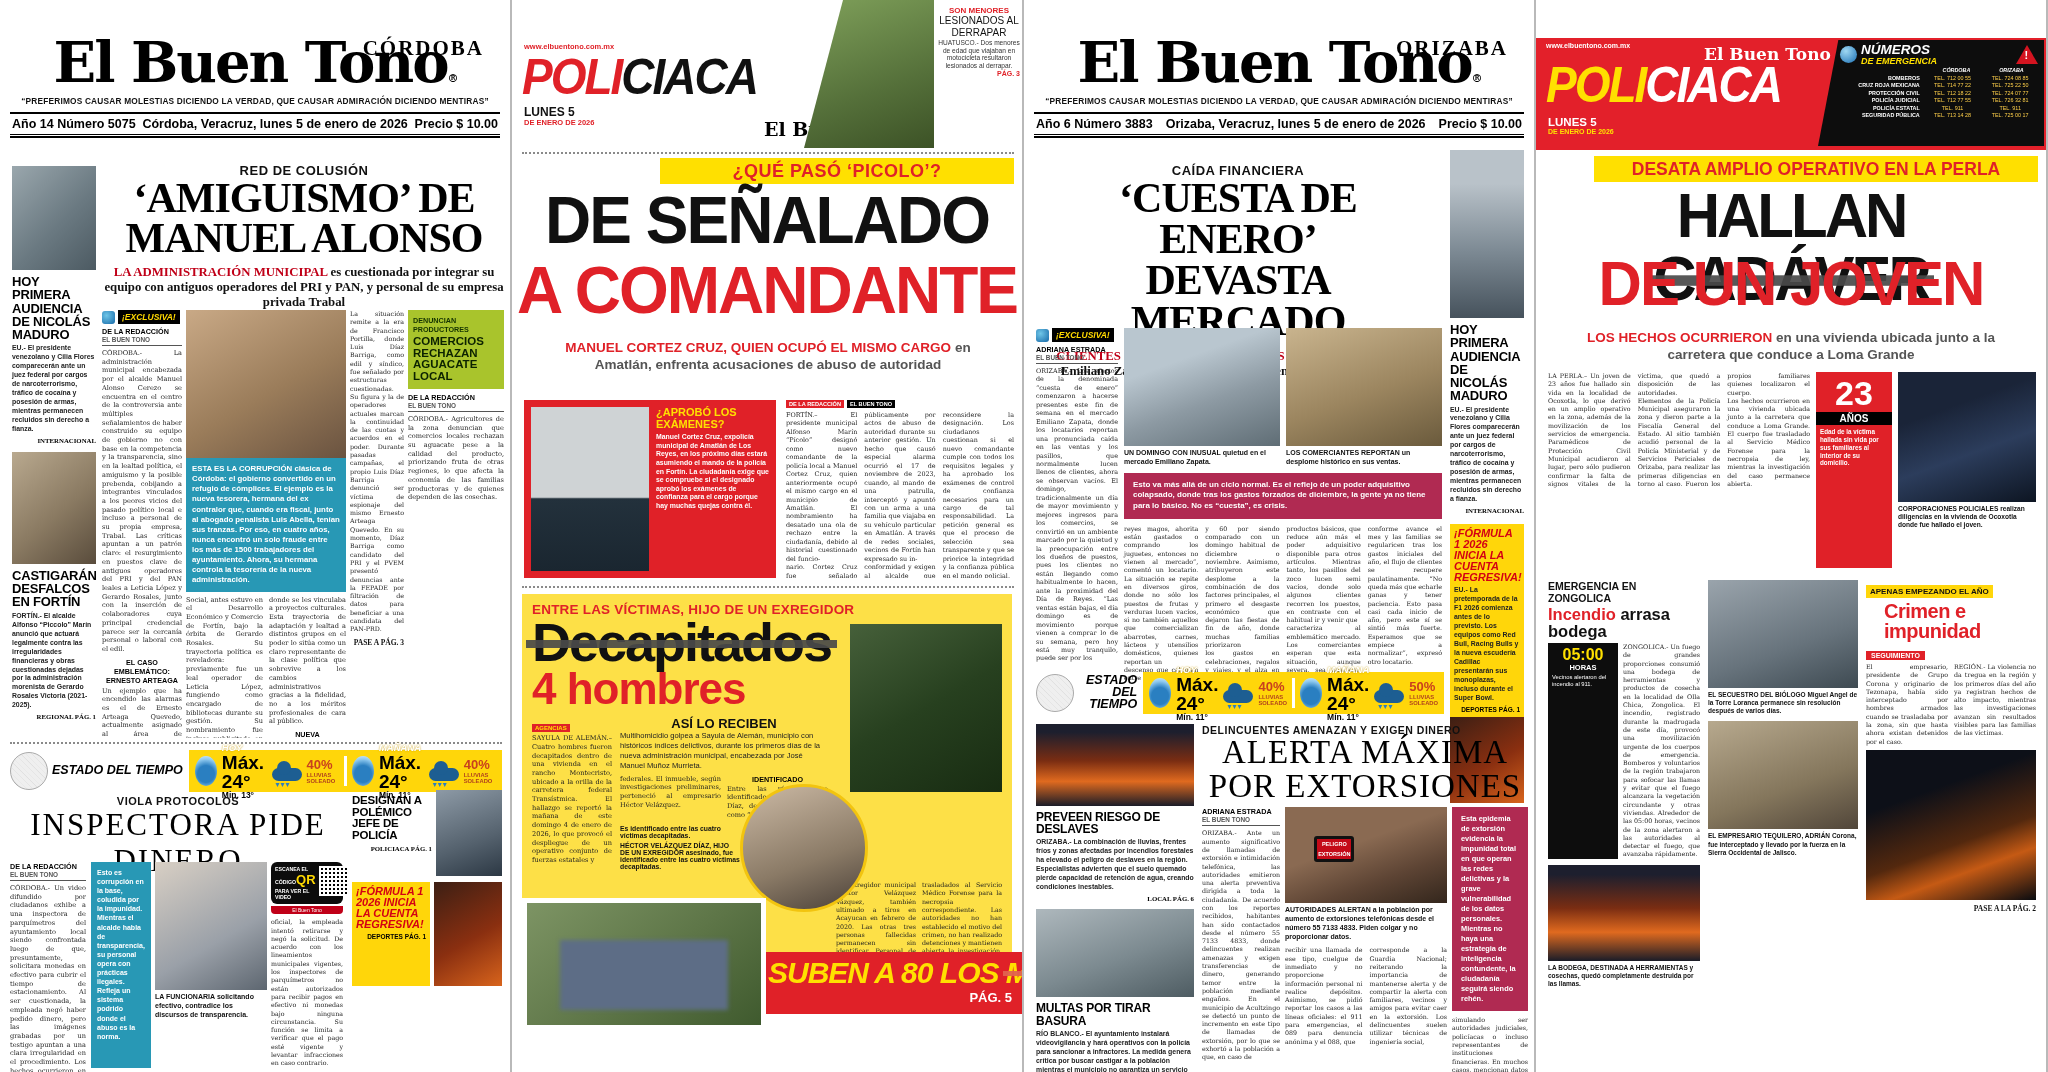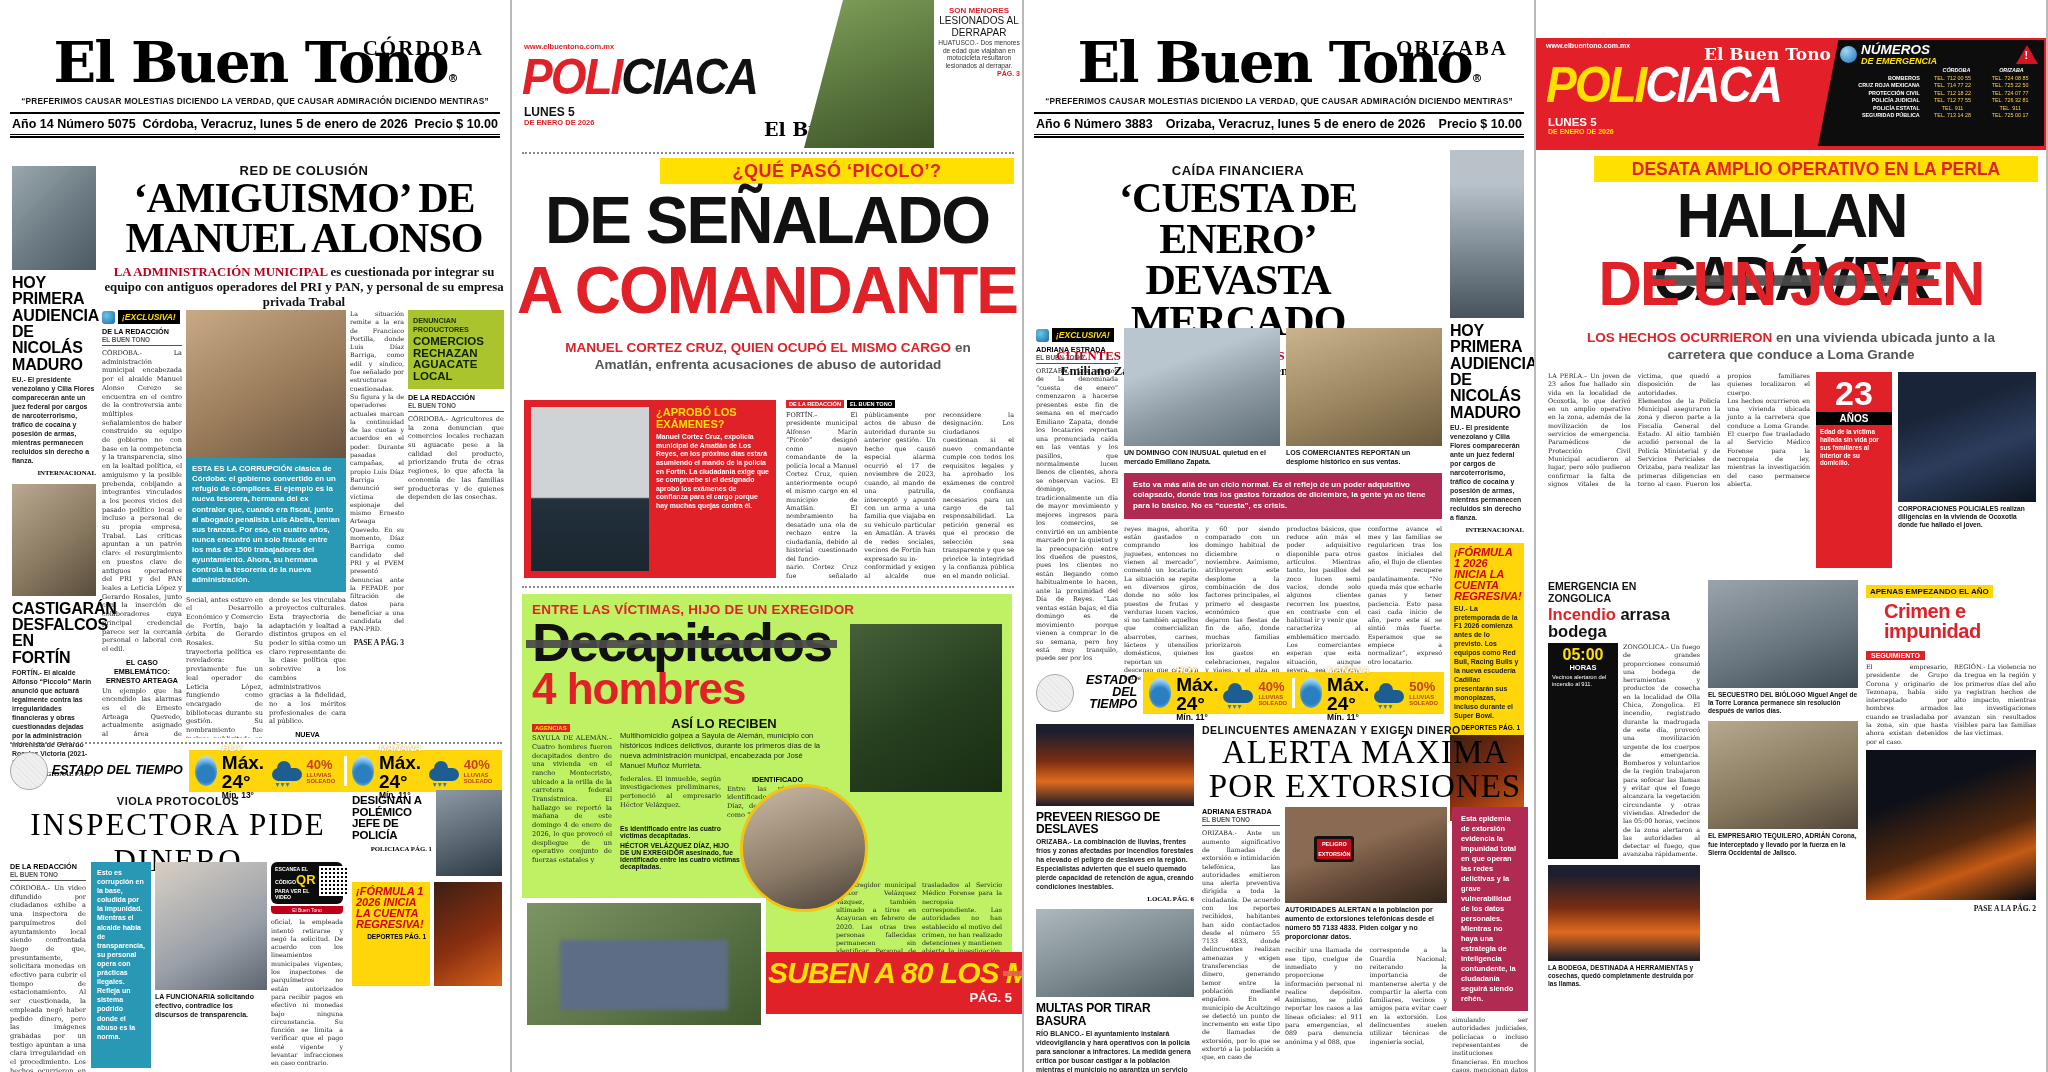--- a/index.html
+++ b/index.html
@@ -21,21 +21,21 @@
   
   .mast {position:relative;text-align:center;padding-top:34px;height:160px;}
   .brand {font-family:"DejaVu Serif",serif;font-weight:bold;font-size:56px;letter-spacing:-2px;color:#000;line-height:1;}
   .brand .reg{font-size:11px;vertical-align:baseline;}
   .edition {position:absolute;top:36px;right:26px;font-family:"Liberation Serif",serif;font-weight:bold;font-size:21px;letter-spacing:2px;color:#000;}
   .motto {font-size:8.3px;font-weight:bold;color:#111;margin-top:6px;letter-spacing:.2px;}
   .folio {display:flex;justify-content:space-between;align-items:center;margin:6px 10px 0;border-top:2px solid #000;padding:3px 2px 3px;font-weight:bold;font-size:12.5px;color:#000;}
   .mastrule {margin:0 10px;border-top:1px solid #000;border-bottom:2px solid #000;height:4px;}
 
   
-  .railtitle {font-size:16px;font-weight:900;line-height:1.02;color:#000;margin:5px 0 3px;letter-spacing:-.2px;}
+  .railtitle {font-size:13px;font-weight:900;line-height:1.02;color:#000;margin:5px 0 3px;letter-spacing:-.2px;}
   .railbody {font-size:6.9px;font-weight:bold;line-height:1.3;color:#222;text-align:left;}
   .railsec {font-family:"Liberation Serif",serif;font-weight:bold;font-size:6.8px;text-align:right;margin-top:3px;}
   .exclu {display:flex;align-items:center;gap:3px;margin-bottom:3px;}
   .exclu .ic {width:13px;height:13px;border-radius:3px;background:radial-gradient(circle at 35% 35%,#6fc6e8,#1669a8);}
   .exclu .tx {background:#000;color:#ffd900;font-style:italic;font-weight:900;font-size:8.5px;padding:2px 4px;}
   .byline {border-bottom:1px solid #555;padding-bottom:2px;margin-bottom:3px;}
   .byline .n {font-size:7.2px;font-weight:900;color:#000;}
   .byline .o {font-size:6.4px;color:#555;font-weight:bold;}
 
   
@@ -113,21 +113,21 @@
   .p2deck .rd {color:#e02128;font-weight:900;}
   .p2redbox {position:absolute;left:12px;top:400px;width:252px;height:178px;background:#e02128;padding:7px;display:flex;gap:7px;}
   .mugshot {width:118px;height:100%;background:linear-gradient(180deg,#cfd3d5 55%,#23313c 56%,#1a2630);flex:none;}
   .p2redbox .tx {color:#fff;font-size:6.9px;font-weight:bold;line-height:1.25;}
   .p2redbox .ti {color:#ffe000;font-weight:900;font-size:11px;line-height:1.05;margin-bottom:3px;}
   .p2art {position:absolute;left:274px;top:400px;width:228px;height:178px;overflow:hidden;}
   .chips {display:flex;gap:3px;margin-bottom:3px;}
   .chip {font-size:5.6px;font-weight:900;color:#fff;padding:1px 3px;}
   .chip.r{background:#e02128;} .chip.k{background:#000;}
   .threecol {columns:3;column-gap:7px;}
-  .p2yellow {position:absolute;left:10px;top:594px;width:490px;height:362px;background:#bef264;padding:8px 10px;}
+  .p2yellow {position:absolute;left:10px;top:594px;width:490px;height:362px;background:#fde047;padding:8px 10px;}
   .ykick {color:#e02128;font-weight:900;font-size:13.5px;letter-spacing:.2px;}
   .yh1 {font-weight:900;font-size:54px;letter-spacing:-2px;line-height:.95;color:#111;}
   .yh2 {font-weight:900;font-size:44px;letter-spacing:-1px;line-height:.95;color:#e02128;}
   .ypolice {position:absolute;right:10px;top:30px;width:152px;height:168px;background:linear-gradient(150deg,#46603a,#27401f 50%,#182c12);}
   .ycircle {position:absolute;left:218px;top:190px;width:128px;height:128px;border-radius:50%;background:linear-gradient(160deg,#cbb9a4,#8a7a66 60%,#4a4038);border:3px solid #f2c40f;}
   .agchip {display:inline-block;background:#e02128;color:#ffe000;font-weight:900;font-size:6px;padding:1px 3px;margin-bottom:2px;}
   .yasi-t {font-weight:900;font-size:13px;color:#111;text-align:center;}
   .yasi-b {font-size:7.6px;font-weight:normal;color:#222;line-height:1.3;text-align:left;}
   .ycap1 {font-size:6.8px;font-weight:bold;color:#111;}
   .p2card {position:absolute;left:10px;top:898px;width:244px;height:132px;background:#fff;padding:5px;z-index:3;}

